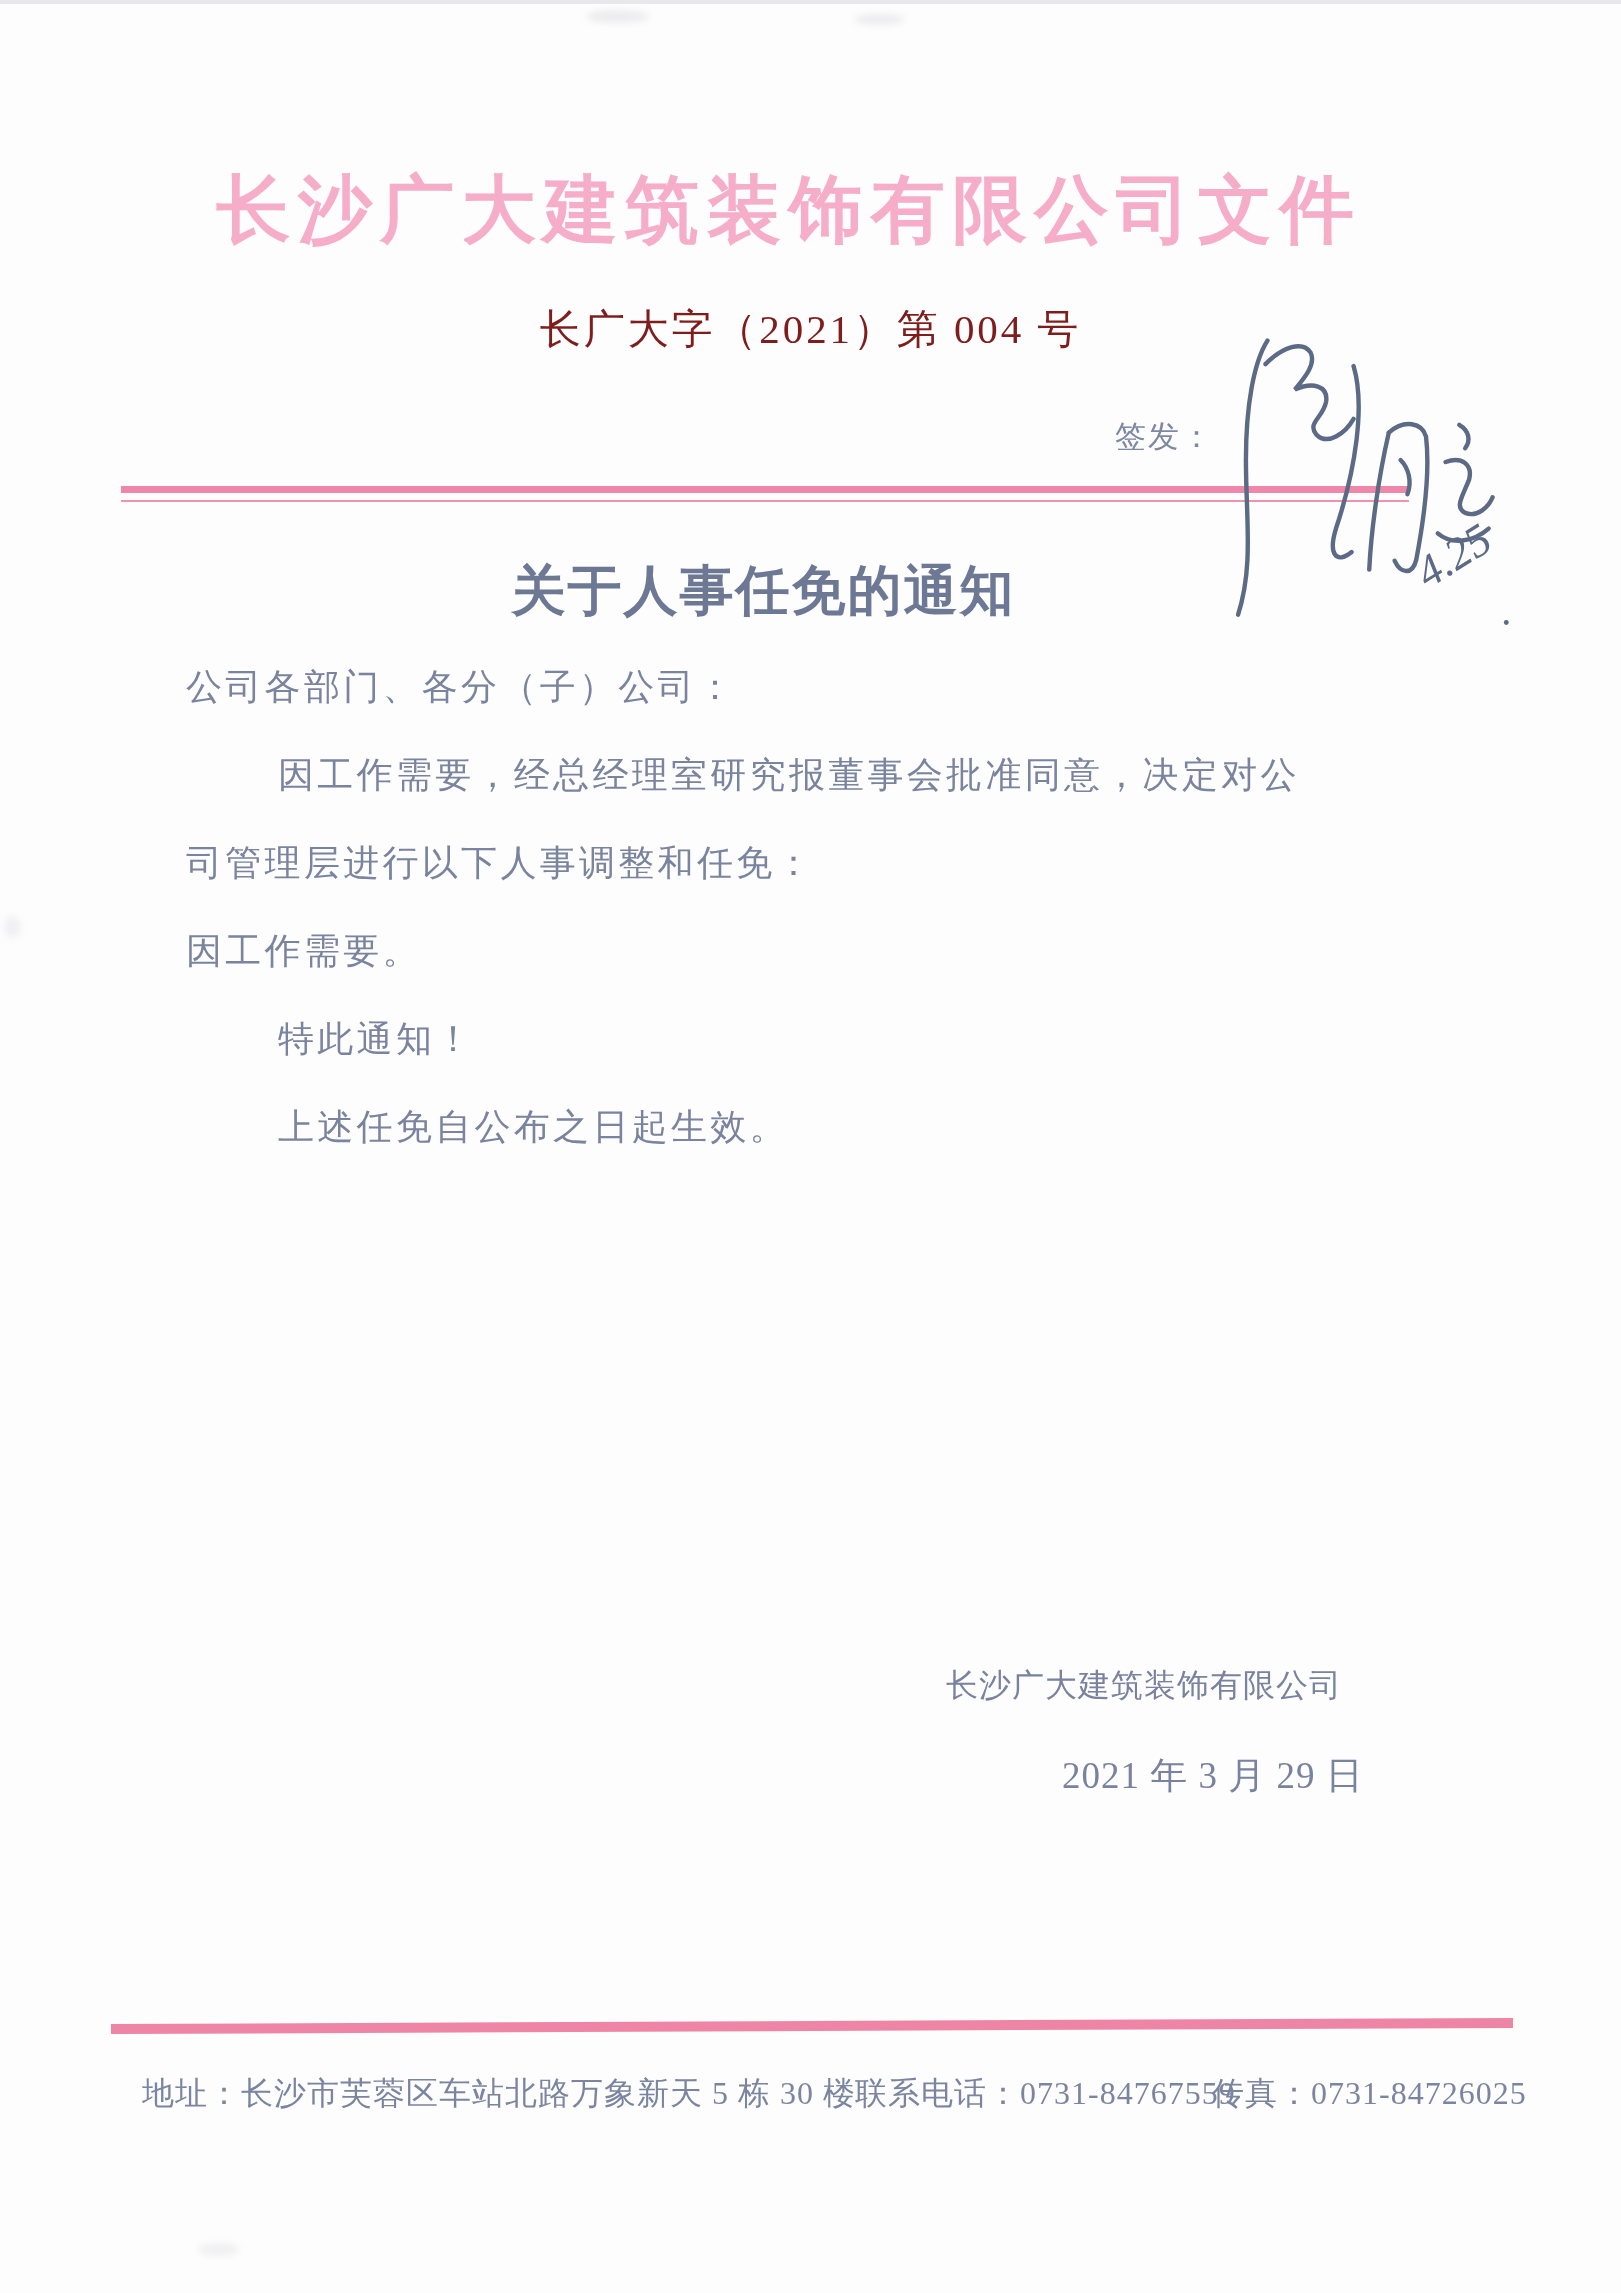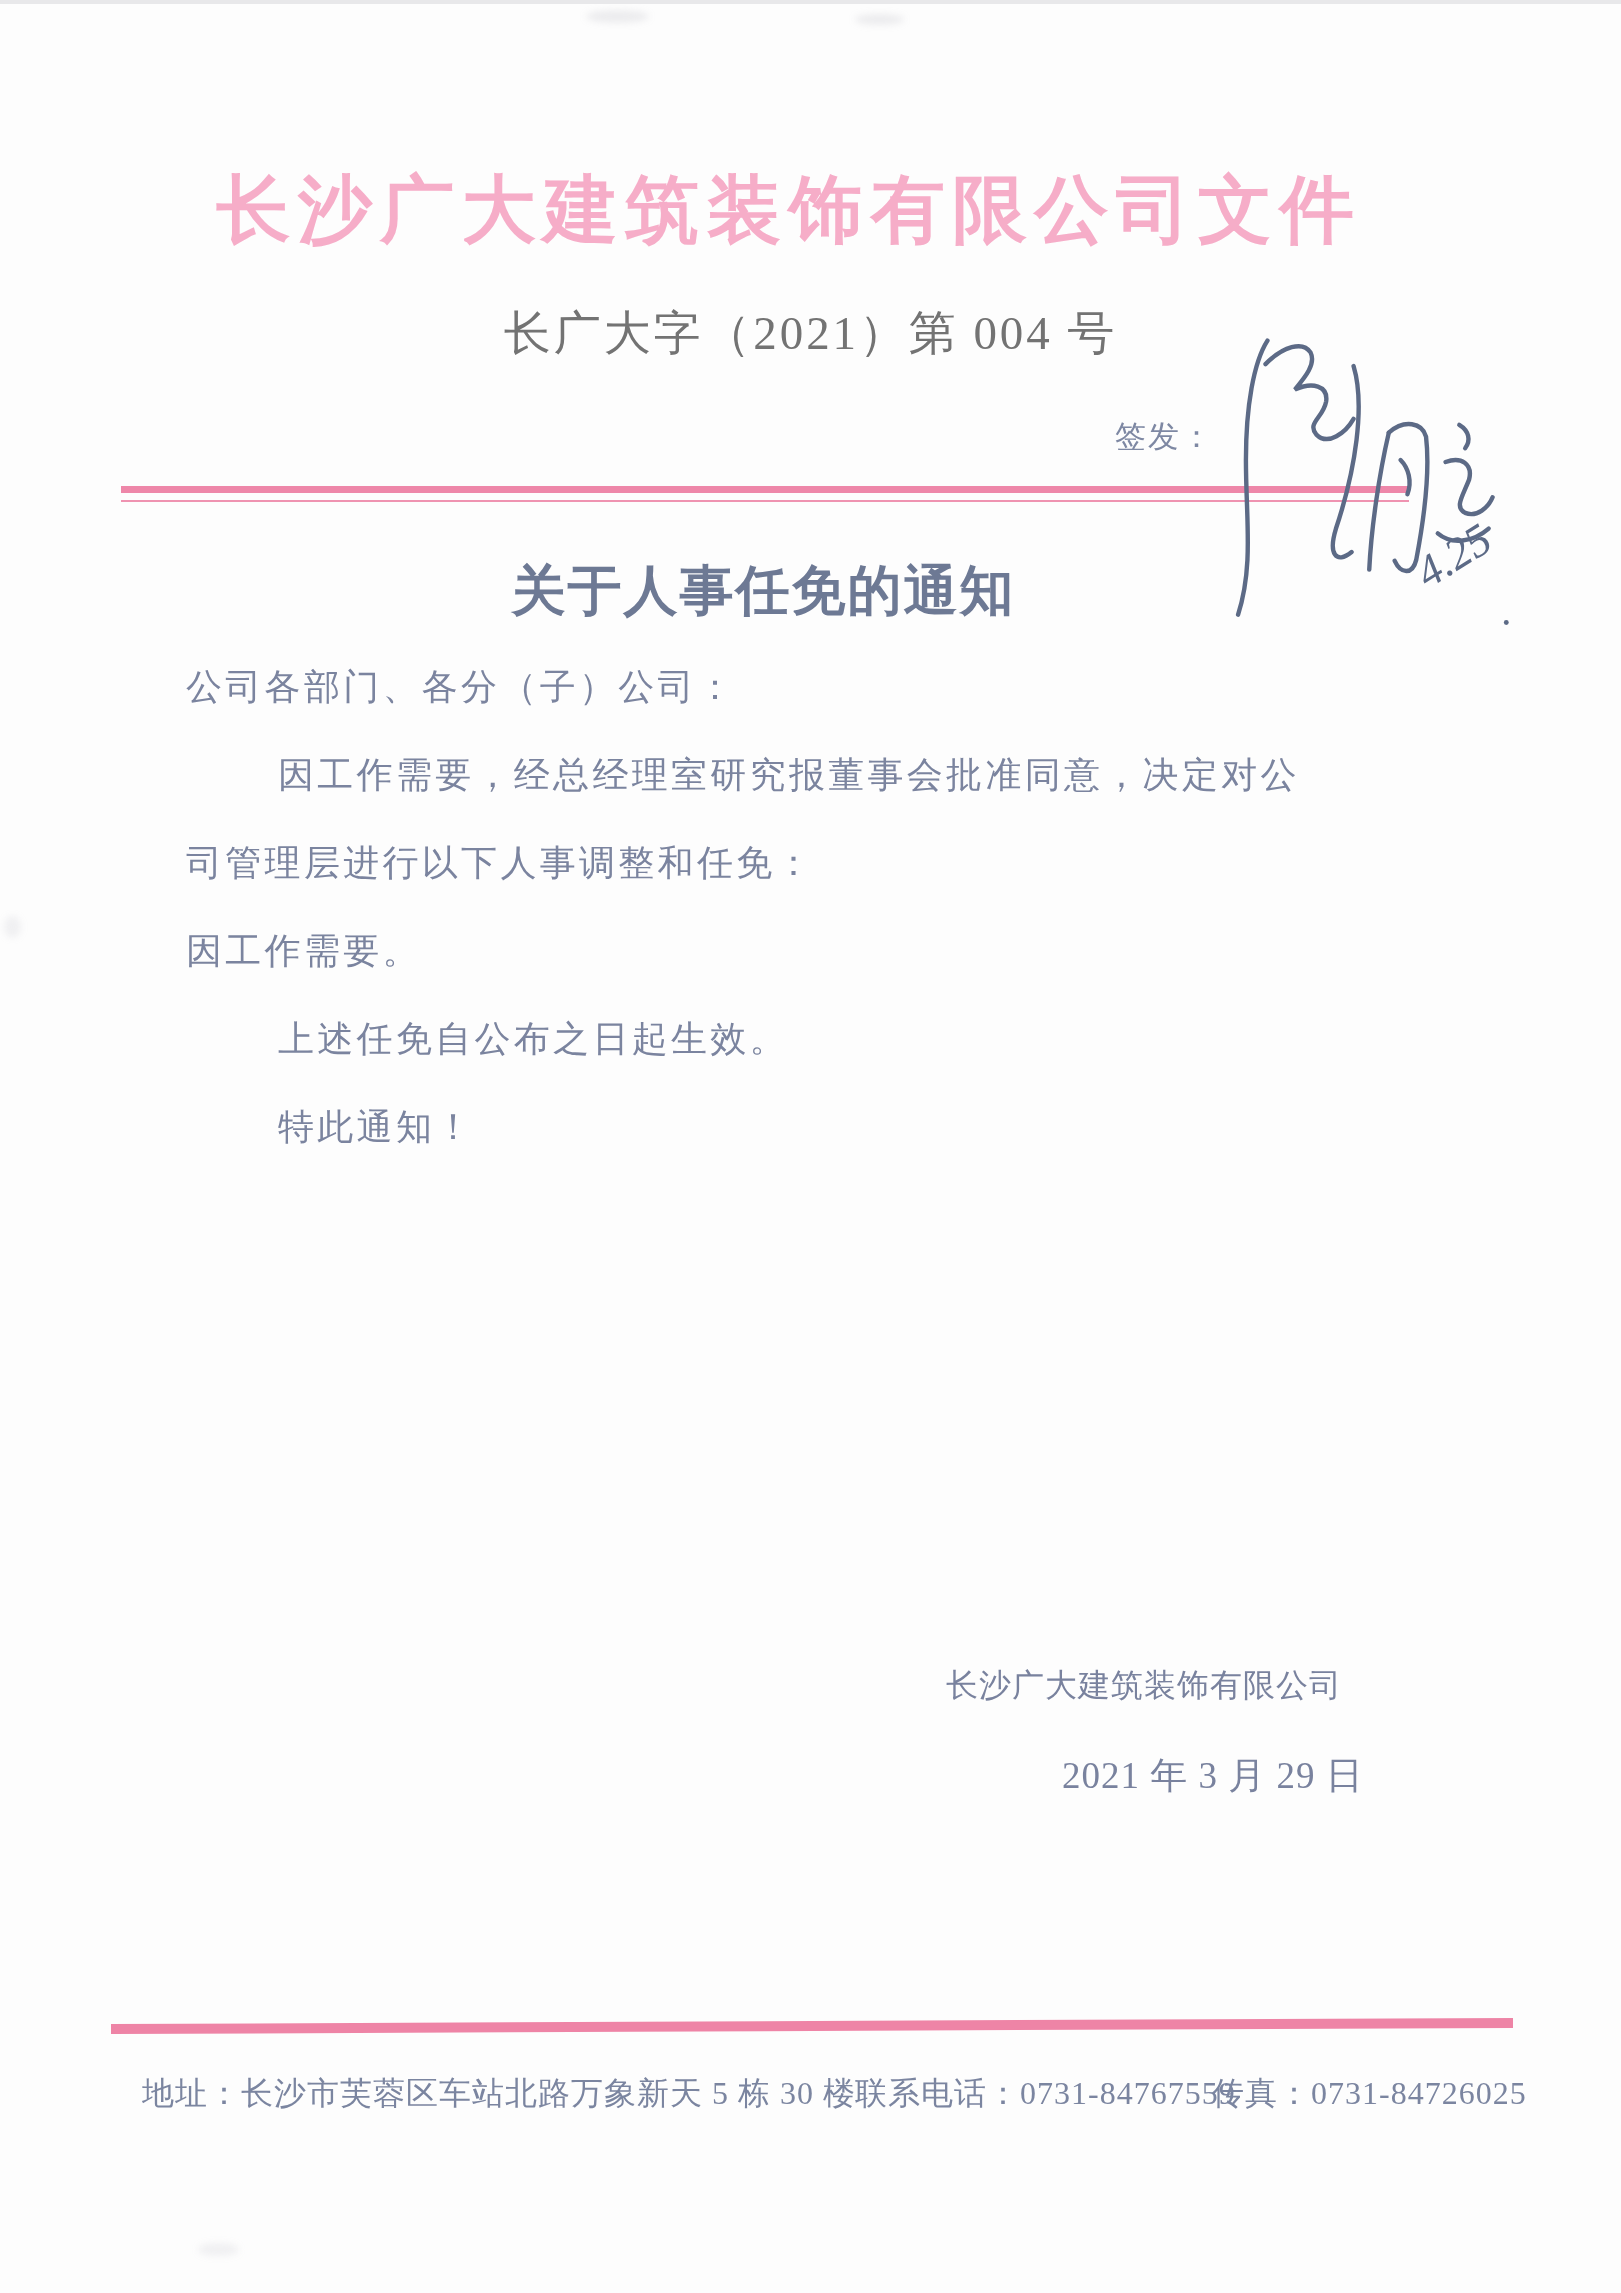--- a/index.html
+++ b/index.html
@@ -16,22 +16,22 @@
     position:absolute;top:157px;left:0;width:1621px;
     text-align:center;
     transform:translateX(-21.6px);
     font-size:74px;font-weight:700;letter-spacing:7.8px;
     color:#f6adc8;
     white-space:nowrap;
   }
   .doc-number{
     position:absolute;top:298px;left:0;width:1621px;
     text-align:center;
-    font-size:47px;letter-spacing:2.9px;
-    color:#737373;
+    font-size:41px;letter-spacing:2.9px;
+    color:#7f1d1d;
     white-space:nowrap;
   }
   .issuer-label{
     position:absolute;top:412px;left:1115px;
     font-size:31px;letter-spacing:2px;
     color:#7e88a3;
     white-space:nowrap;
   }
   
   .header-rule{
@@ -132,22 +132,22 @@
     <text x="0" y="0" transform="translate(252,272) rotate(-32)" font-family="'Liberation Serif','DejaVu Serif',serif" font-style="italic" font-size="46" fill="#5c6a86">4.25</text>
   </svg>
 
   <div class="notice-title">关于人事任免的通知</div>
 
   <div class="body-block">
     <div class="body-line">公司各部门、各分（子）公司：</div>
     <div class="body-line indent">因工作需要，经总经理室研究报董事会批准同意，决定对公</div>
     <div class="body-line">司管理层进行以下人事调整和任免：</div>
     <div class="body-line">因工作需要。</div>
+    <div class="body-line indent">特此通知！</div>
     <div class="body-line indent">上述任免自公布之日起生效。</div>
-    <div class="body-line indent">特此通知！</div>
   </div>
 
   <div class="signoff-company">长沙广大建筑装饰有限公司</div>
   <div class="signoff-date">2021 年 3 月 29 日</div>
 
   <div class="footer-rule"></div>
   <div class="footer-text footer-address">地址：长沙市芙蓉区车站北路万象新天 5 栋 30 楼</div>
   <div class="footer-text footer-phone">联系电话：0731-84767559</div>
   <div class="footer-text footer-fax">传真：0731-84726025</div>
 

